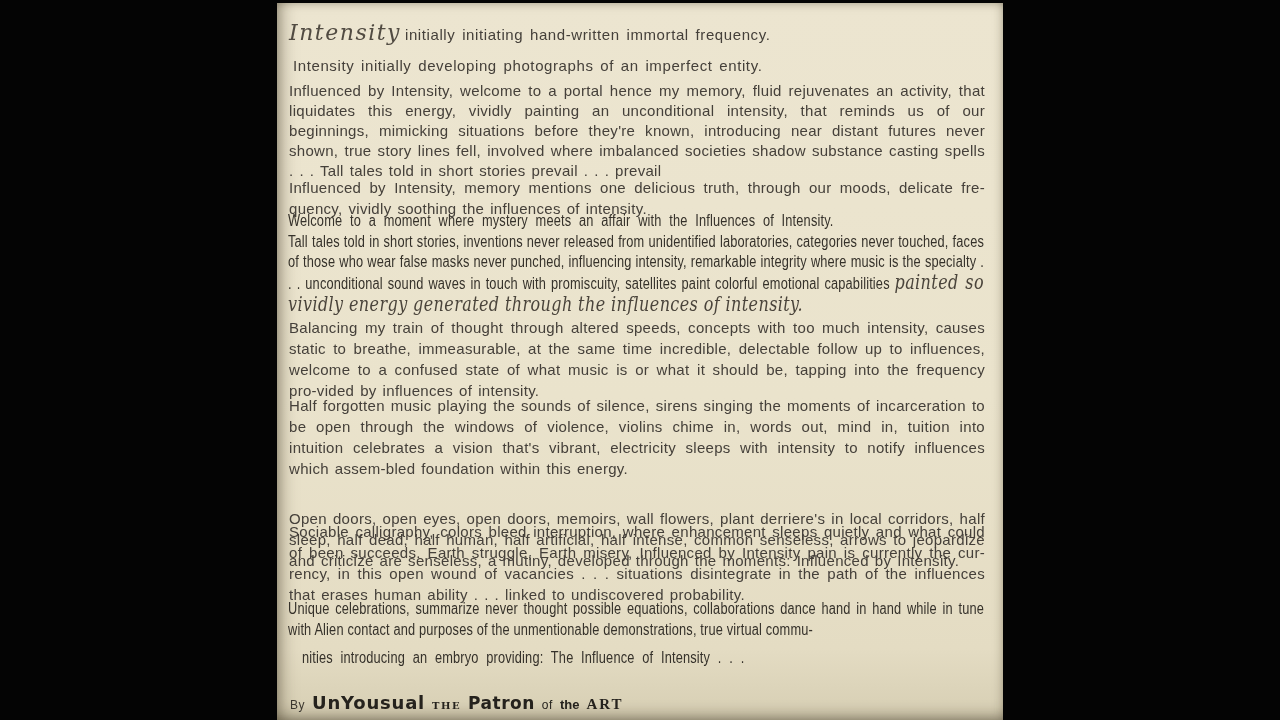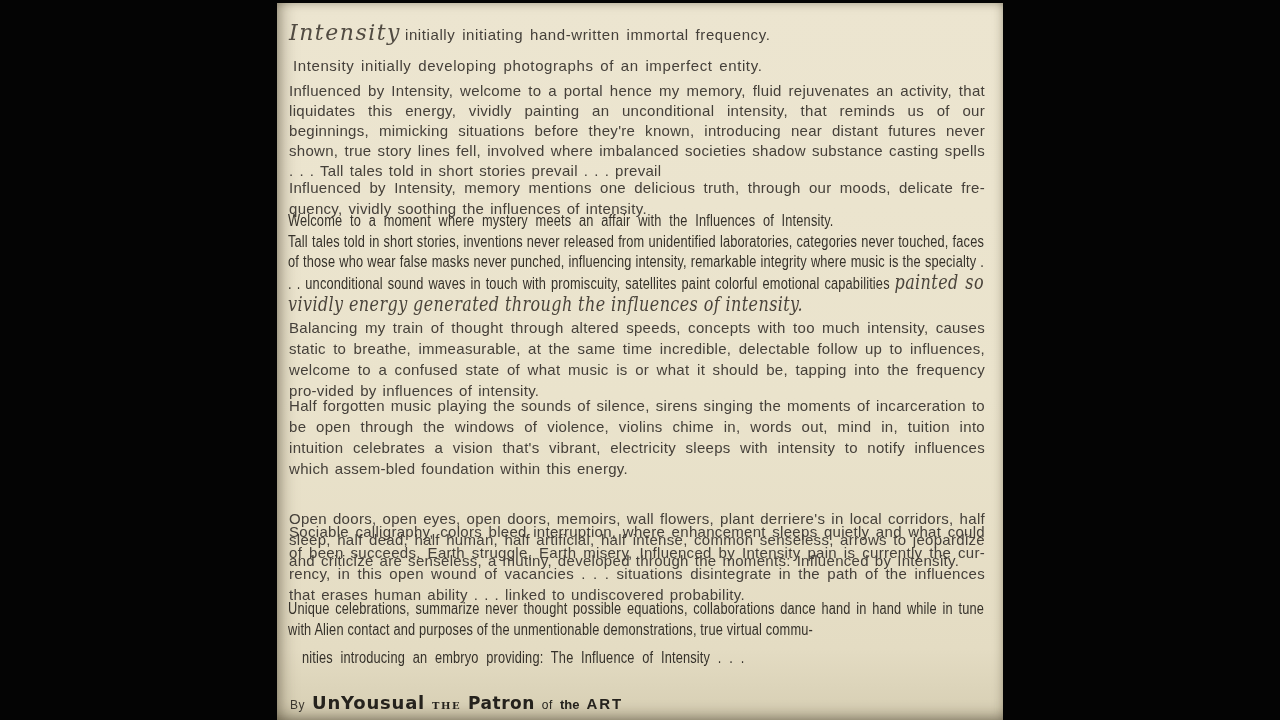--- a/index.html
+++ b/index.html
@@ -43,21 +43,21 @@
     position:absolute; left:13px; top:689px;
     display:flex; align-items:baseline; gap:7px;
     color:#25221d; white-space:nowrap;
   }
   .by-small   { font-size:12px; color:#3b372f; letter-spacing:.5px; }
   .by-name    { font-size:18px; font-weight:700; letter-spacing:.8px; font-family:"DejaVu Sans",sans-serif; }
   .by-the-sc  { font-size:10px; font-weight:700; letter-spacing:1.5px; font-family:"DejaVu Serif",serif; }
   .by-patron  { font-size:17px; font-weight:700; letter-spacing:.5px; font-family:"DejaVu Sans",sans-serif;text-align:center; }
   .by-of      { font-size:12px; letter-spacing:.5px; }
   .by-the     { font-size:13px; font-weight:700; }
-  .by-art     { font-size:15px; font-weight:700; letter-spacing:2px; font-family:Liberation Sans, sans-serif; }
+  .by-art     { font-size:15px; font-weight:700; letter-spacing:2px; font-family:Liberation Serif, serif; }
 </style>
 </head>
 <body>
 
 <div class="stage">
   <div class="page">
 
     <div class="para loose" style="top:20px;">
       <span class="script-lead">Intensity</span><span>initially initiating hand-written immortal frequency.</span>
     </div>

